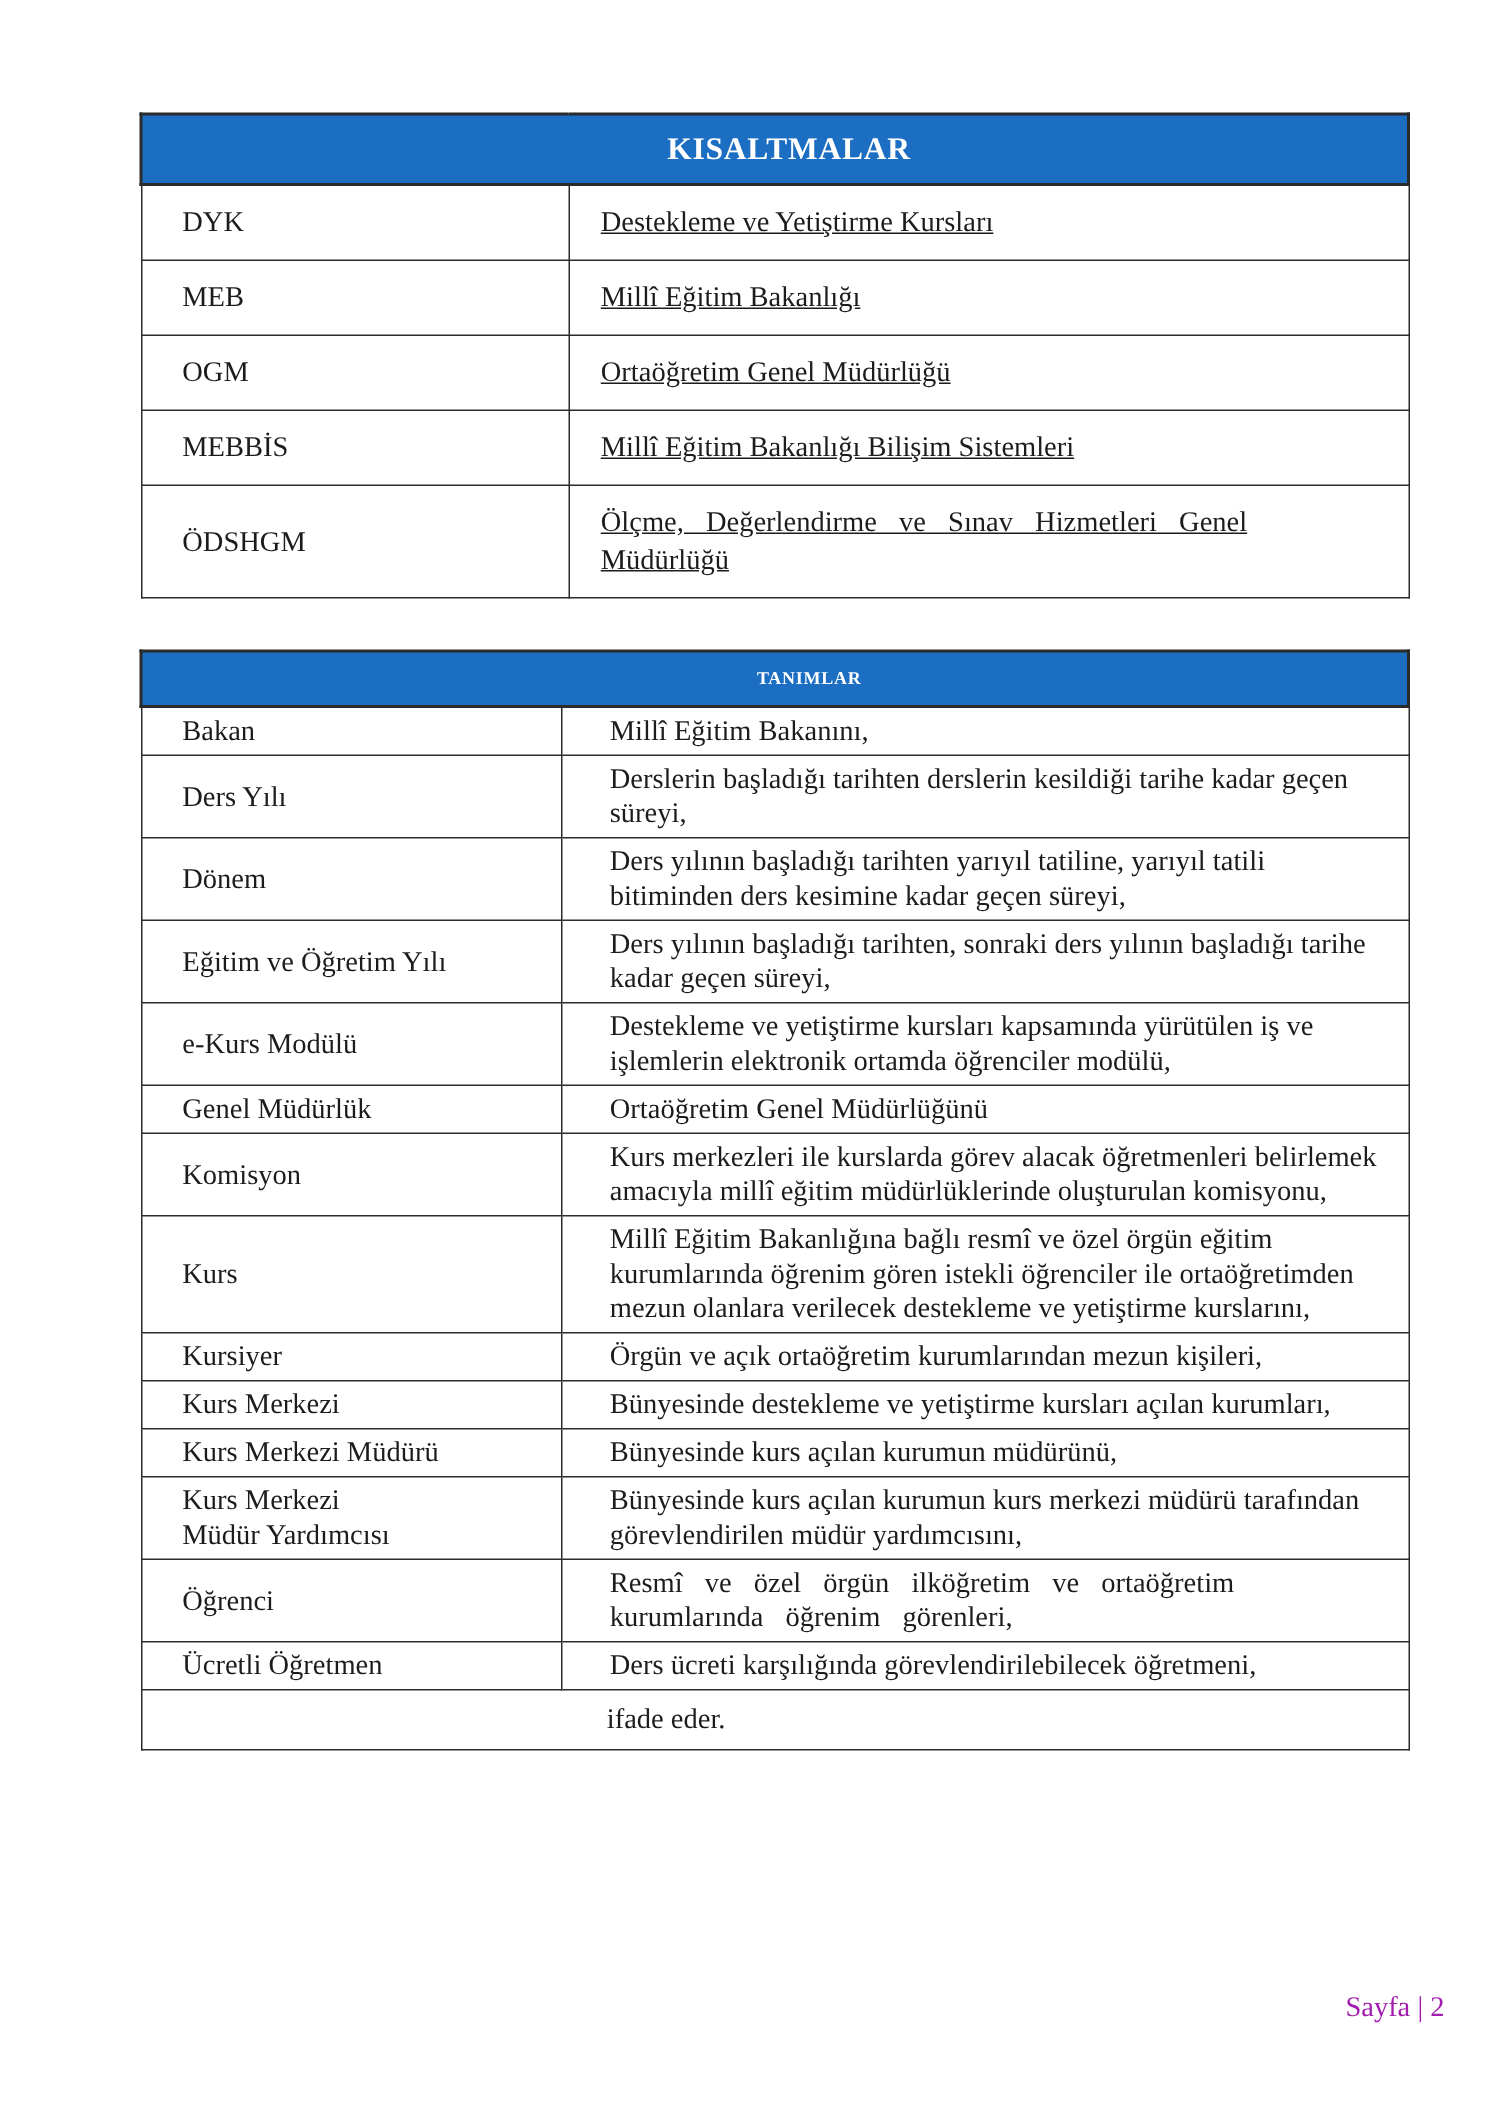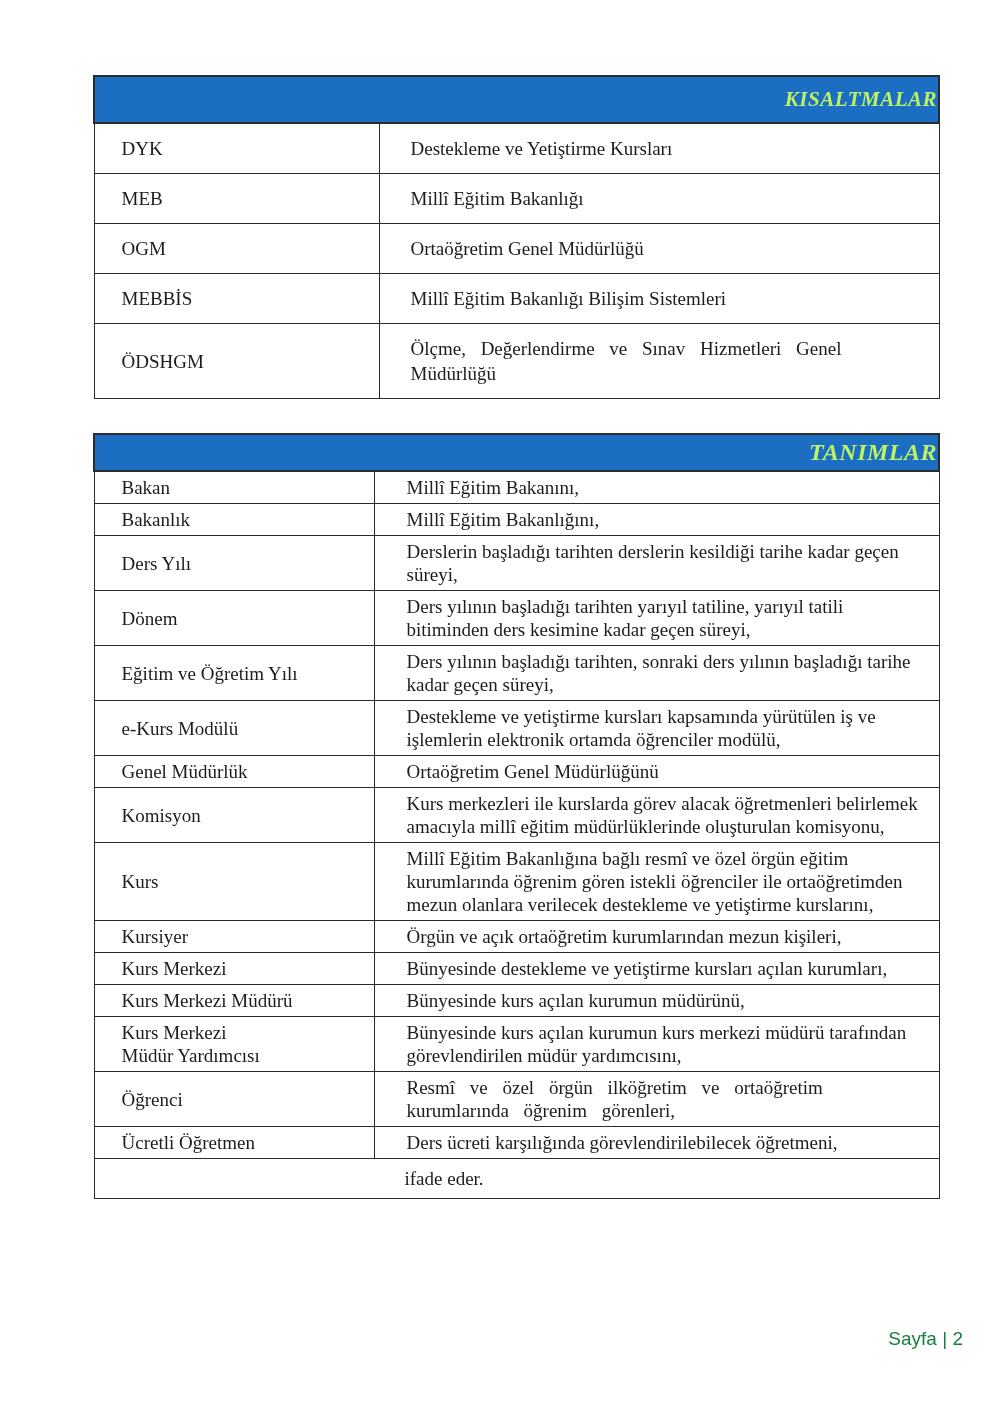--- a/index.html
+++ b/index.html
@@ -26,71 +26,70 @@
   #sec-tanimlar { top: 358px; }
 
   table {
     border-collapse: collapse;
     table-layout: fixed;
     width: 847px;
     background: #ffffff;
   }
   th.tbl-header {
     background: #1b6ec2;
-    color: #bef264;
-    text-align: right;
+    color: #ffffff;
+    text-align: center;
     font-weight: bold;
     letter-spacing: 0.5px;
     border: 2px solid #2b2b2b;
     box-sizing: border-box;
-    font-style: italic;
   }
   .tbl-kisaltmalar th.tbl-header { height: 47px; font-size: 21px; padding-left: 20px; }
-  .tbl-tanimlar   th.tbl-header { height: 37px; font-size: 24px; padding-left: 47px; }
+  .tbl-tanimlar   th.tbl-header { height: 37px; font-size: 12px; padding-left: 47px; }
 
   td {
     border: 1.5px solid #2b2b2b;
     vertical-align: middle;
     box-sizing: border-box;
   }
   td.term {
     font-weight: normal;
     font-size: 19px;
     padding-left: 27px;
     padding-right: 8px;
     white-space: pre-line;
   }
   td.def {
     font-size: 19px;
     padding-right: 12px;
   }
   .tbl-kisaltmalar td { padding-top: 12px; padding-bottom: 12px; line-height: 25px; }
-  .tbl-kisaltmalar td.def { padding-left: 31px; }
+  .tbl-kisaltmalar td.def { padding-left: 21px; text-decoration: underline; }
   .tbl-kisaltmalar col.c1 { width: 285px; }
 
   .tbl-tanimlar td { padding-top: 4px; padding-bottom: 4px; line-height: 23px; }
   .tbl-tanimlar td.def { padding-left: 32px; }
   .tbl-tanimlar col.c1 { width: 280px; }
 
   td.def.spread { word-spacing: 10px; }
 
   td.closing {
     font-size: 19px;
     padding: 8px 12px 8px 310px;
     line-height: 23px;
     margin-left: 25px;
   }
 
   .page-footer {
     position: absolute;
     top: 1328px;
     right: 37px;
-    font-family: Liberation Sans, sans-serif;
-    font-size: 19px;
-    color: #15803d;
+    font-family: Liberation Serif, serif;
+    font-size: 19px;
+    color: #a21caf;
   }
 </style>
 </head>
 <body>
 
 <div class="doc">
 
   <section class="tblwrap" id="sec-kisaltmalar">
     <table class="tbl-kisaltmalar">
       <colgroup>
@@ -137,24 +136,20 @@
         <tr>
           <th class="tbl-header" colspan="2">TANIMLAR</th>
         </tr>
       </thead>
       <tbody>
           <tr>
             <td class="term">Bakan</td>
             <td class="def">Millî Eğitim Bakanını,</td>
           </tr>
           <tr>
-            <td class="term">Bakanlık</td>
-            <td class="def">Millî Eğitim Bakanlığını,</td>
-          </tr>
-          <tr>
             <td class="term">Ders Yılı</td>
             <td class="def">Derslerin başladığı tarihten derslerin kesildiği tarihe kadar geçen süreyi,</td>
           </tr>
           <tr>
             <td class="term">Dönem</td>
             <td class="def">Ders yılının başladığı tarihten yarıyıl tatiline, yarıyıl tatili bitiminden ders kesimine kadar geçen süreyi,</td>
           </tr>
           <tr>
             <td class="term">Eğitim ve Öğretim Yılı</td>
             <td class="def">Ders yılının başladığı tarihten, sonraki ders yılının başladığı tarihe kadar geçen süreyi,</td>

